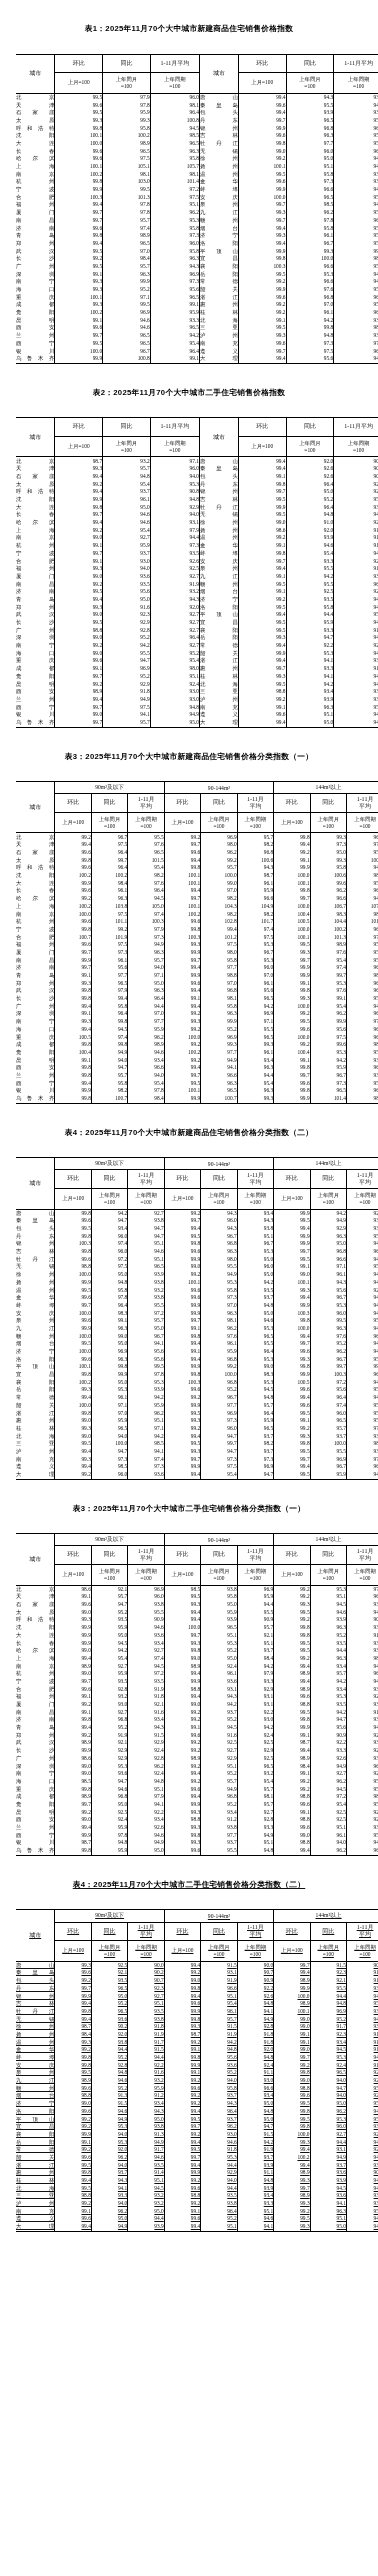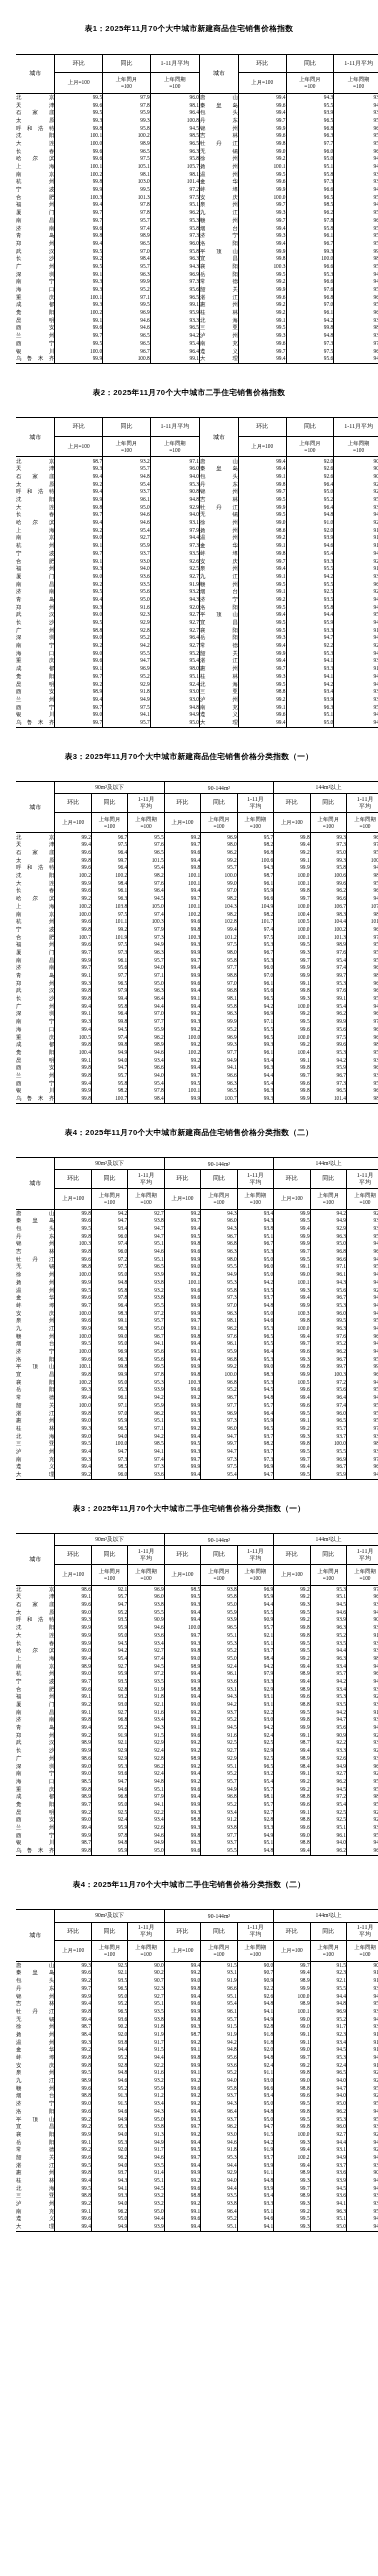--- a/index.html
+++ b/index.html
@@ -2235,21 +2235,21 @@
             <td class="num">99.6</td>
             <td class="num">95.5</td>
             <td class="num">94.8</td>
             <td class="num">99.4</td>
             <td class="num">96.2</td>
             <td class="num">96.0</td>
           </tr>
         </tbody>
       </table>
   </div>
-  <div class="tbl-block" style="padding-bottom:62px;">
+  <div class="tbl-block" style="padding-bottom:62px;text-decoration:underline;">
     <h2 class="tbl-title">表4：2025年11月70个大中城市二手住宅销售价格分类指数（二）</h2>
     <table class="idx">
         <colgroup>
           <col style="width: 10.6%;">
           <col style="width: 9.93%;">
           <col style="width: 9.93%;">
           <col style="width: 9.93%;">
           <col style="width: 9.93%;">
           <col style="width: 9.93%;">
           <col style="width: 9.93%;">

